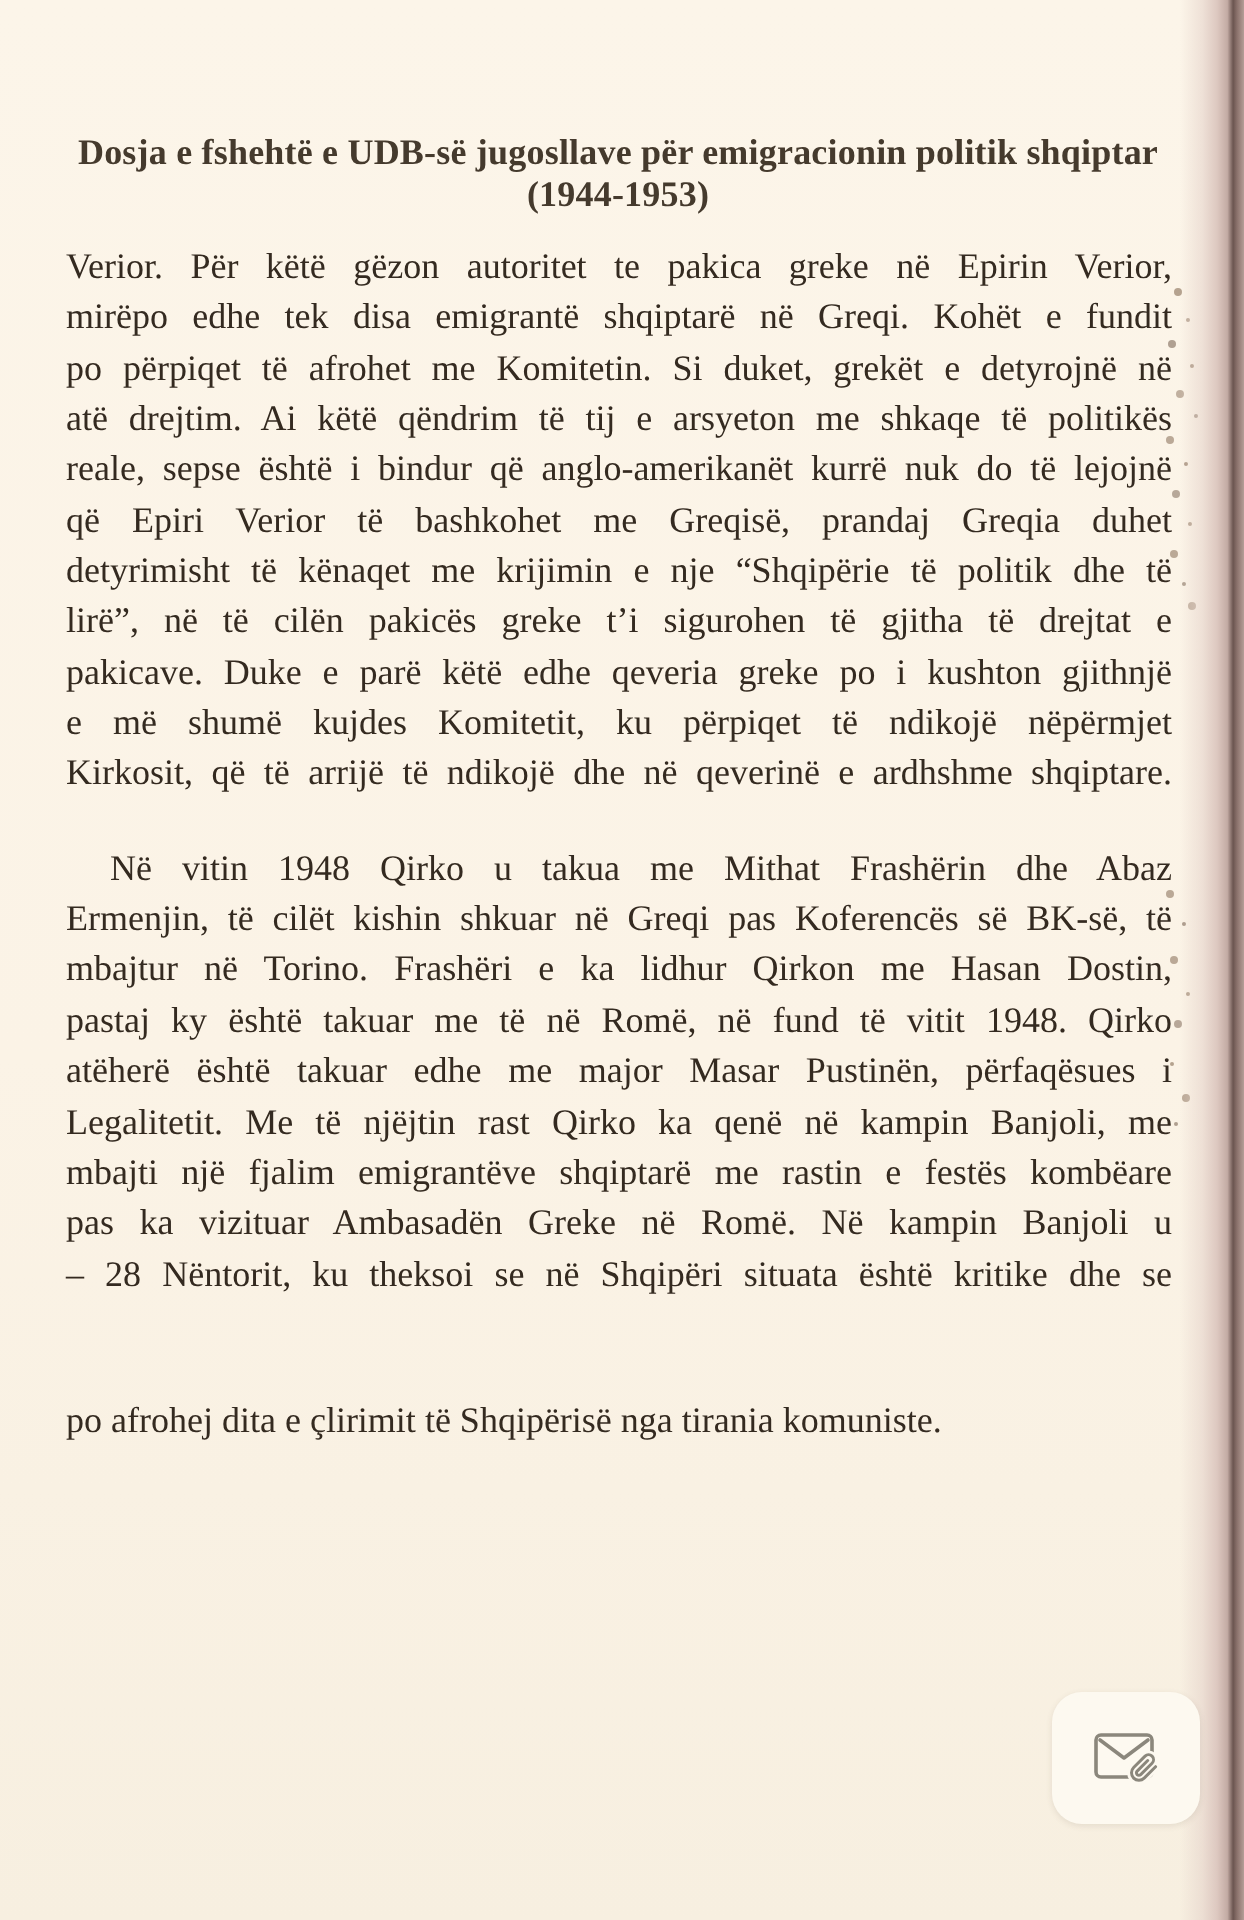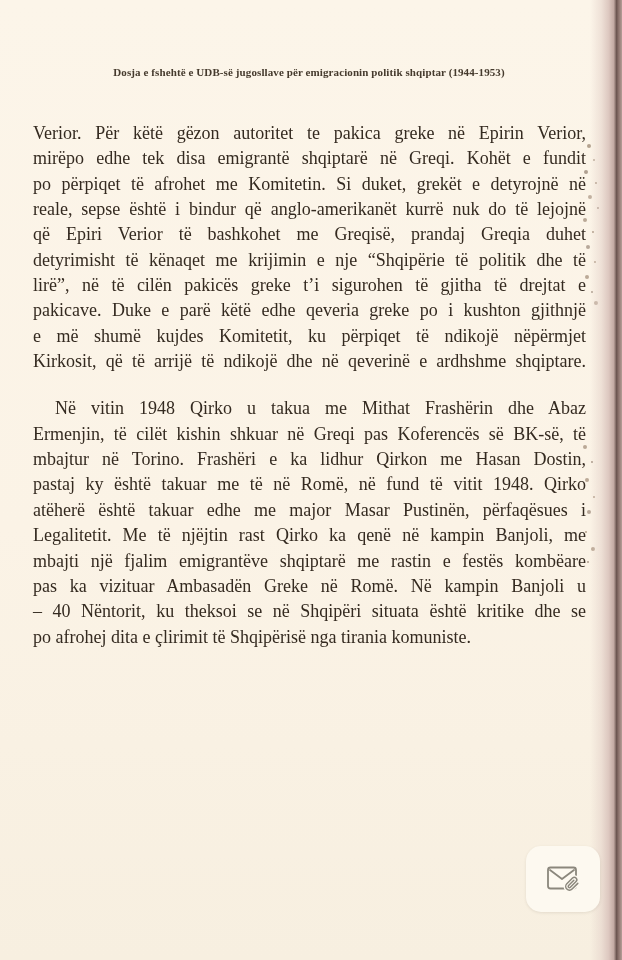--- a/index.html
+++ b/index.html
@@ -33,41 +33,42 @@
       #6b5550 83%,
       #8a716b 89%,
       #b59e97 100%);
   }
   .header-line {
     position: absolute;
     top: 66px;
     left: 28px;
     width: 562px;
     text-align: center;
-    font-size: 11px;
+    font-size: 18px;
     font-weight: 600;
     letter-spacing: 0.1px;
     color: #453a2d;
   }
   .body-text {
     position: absolute;
     top: 121px;
     left: 33px;
     width: 553px;
     font-size: 18px;
     line-height: 25.35px;
     color: #342a20;
   }
   .body-text .line {
     text-align: justify;
     text-align-last: justify;
     white-space: normal;
   }
   .body-text .line.lastline {
     text-align-last: left;
+    margin-top: 48px;
   }
   .body-text .line.indent {
     text-indent: 22px;
     margin-top: 22px;
   }
   
   .speckles {
     position: absolute;
     top: 0;
     left: 0;
@@ -122,36 +123,37 @@
 <body>
 
 <div class="page">
 
   <div class="header-line">Dosja e fshehtë e UDB-së jugosllave për emigracionin politik shqiptar (1944-1953)</div>
 
   <div class="body-text">
       <div class="line">Verior. Për këtë gëzon autoritet te pakica greke në Epirin Verior,</div>
       <div class="line">mirëpo edhe tek disa emigrantë shqiptarë në Greqi. Kohët e fundit</div>
       <div class="line">po përpiqet të afrohet me Komitetin. Si duket, grekët e detyrojnë në</div>
+      <div class="line">atë drejtim. Ai këtë qëndrim të tij e arsyeton me shkaqe të politikës</div>
       <div class="line">reale, sepse është i bindur që anglo-amerikanët kurrë nuk do të lejojnë</div>
       <div class="line">që Epiri Verior të bashkohet me Greqisë, prandaj Greqia duhet</div>
       <div class="line">detyrimisht të kënaqet me krijimin e nje “Shqipërie të politik dhe të</div>
       <div class="line">lirë”, në të cilën pakicës greke t’i sigurohen të gjitha të drejtat e</div>
       <div class="line">pakicave. Duke e parë këtë edhe qeveria greke po i kushton gjithnjë</div>
       <div class="line">e më shumë kujdes Komitetit, ku përpiqet të ndikojë nëpërmjet</div>
       <div class="line">Kirkosit, që të arrijë të ndikojë dhe në qeverinë e ardhshme shqiptare.</div>
       <div class="line indent">Në vitin 1948 Qirko u takua me Mithat Frashërin dhe Abaz</div>
       <div class="line">Ermenjin, të cilët kishin shkuar në Greqi pas Koferencës së BK-së, të</div>
       <div class="line">mbajtur në Torino. Frashëri e ka lidhur Qirkon me Hasan Dostin,</div>
       <div class="line">pastaj ky është takuar me të në Romë, në fund të vitit 1948. Qirko</div>
       <div class="line">atëherë është takuar edhe me major Masar Pustinën, përfaqësues i</div>
       <div class="line">Legalitetit. Me të njëjtin rast Qirko ka qenë në kampin Banjoli, me</div>
       <div class="line">mbajti një fjalim emigrantëve shqiptarë me rastin e festës kombëare</div>
       <div class="line">pas ka vizituar Ambasadën Greke në Romë. Në kampin Banjoli u</div>
-      <div class="line">– 40 Nëntorit, ku theksoi se në Shqipëri situata është kritike dhe se</div>
+      <div class="line">– 28 Nëntorit, ku theksoi se në Shqipëri situata është kritike dhe se</div>
       <div class="line lastline">po afrohej dita e çlirimit të Shqipërisë nga tirania komuniste.</div>
     </div>
 
   <div class="speckles"></div>
 
   <div class="page-edge"></div>
 
   <button class="fab">
     <span>
       <svg width="42" height="40" viewBox="0 0 42 40" fill="none">

